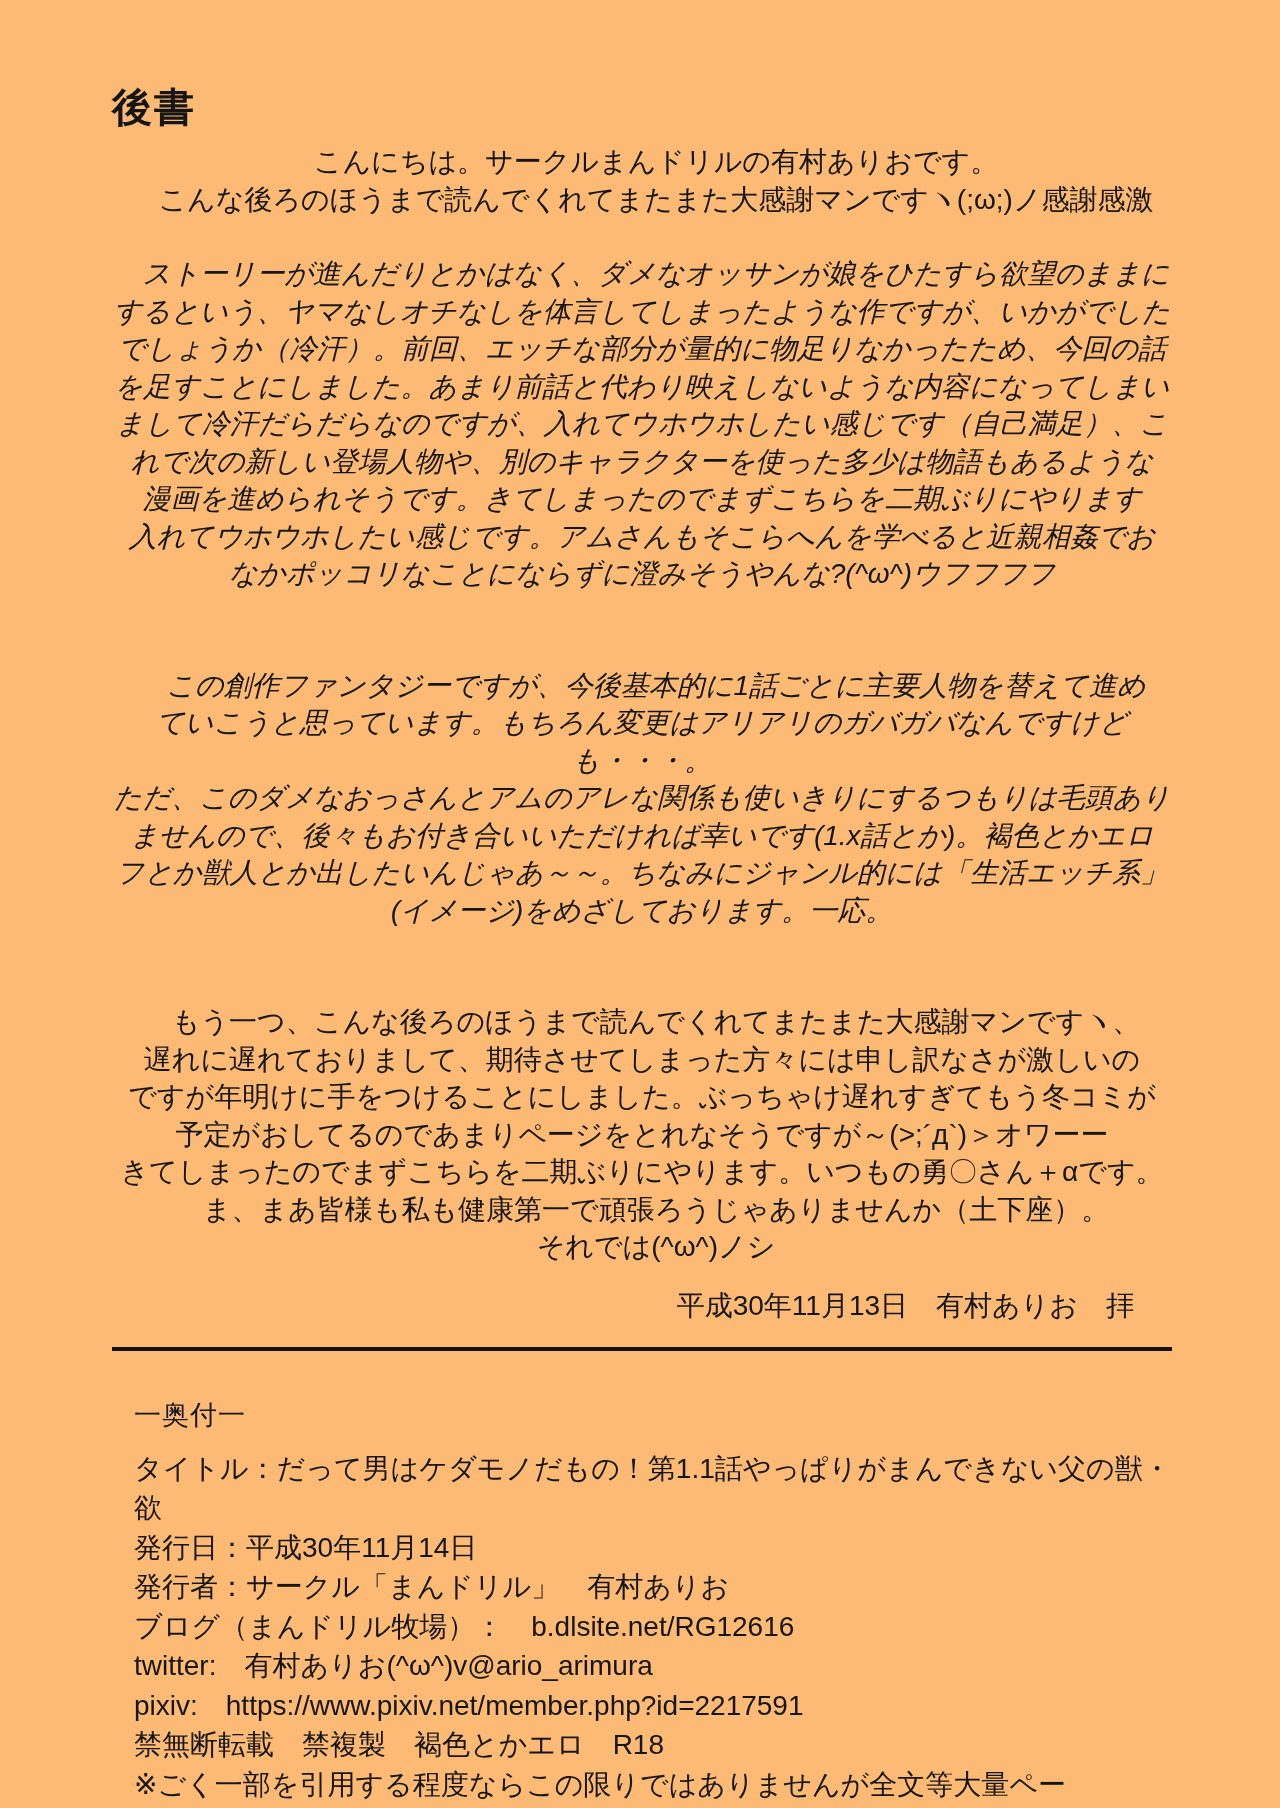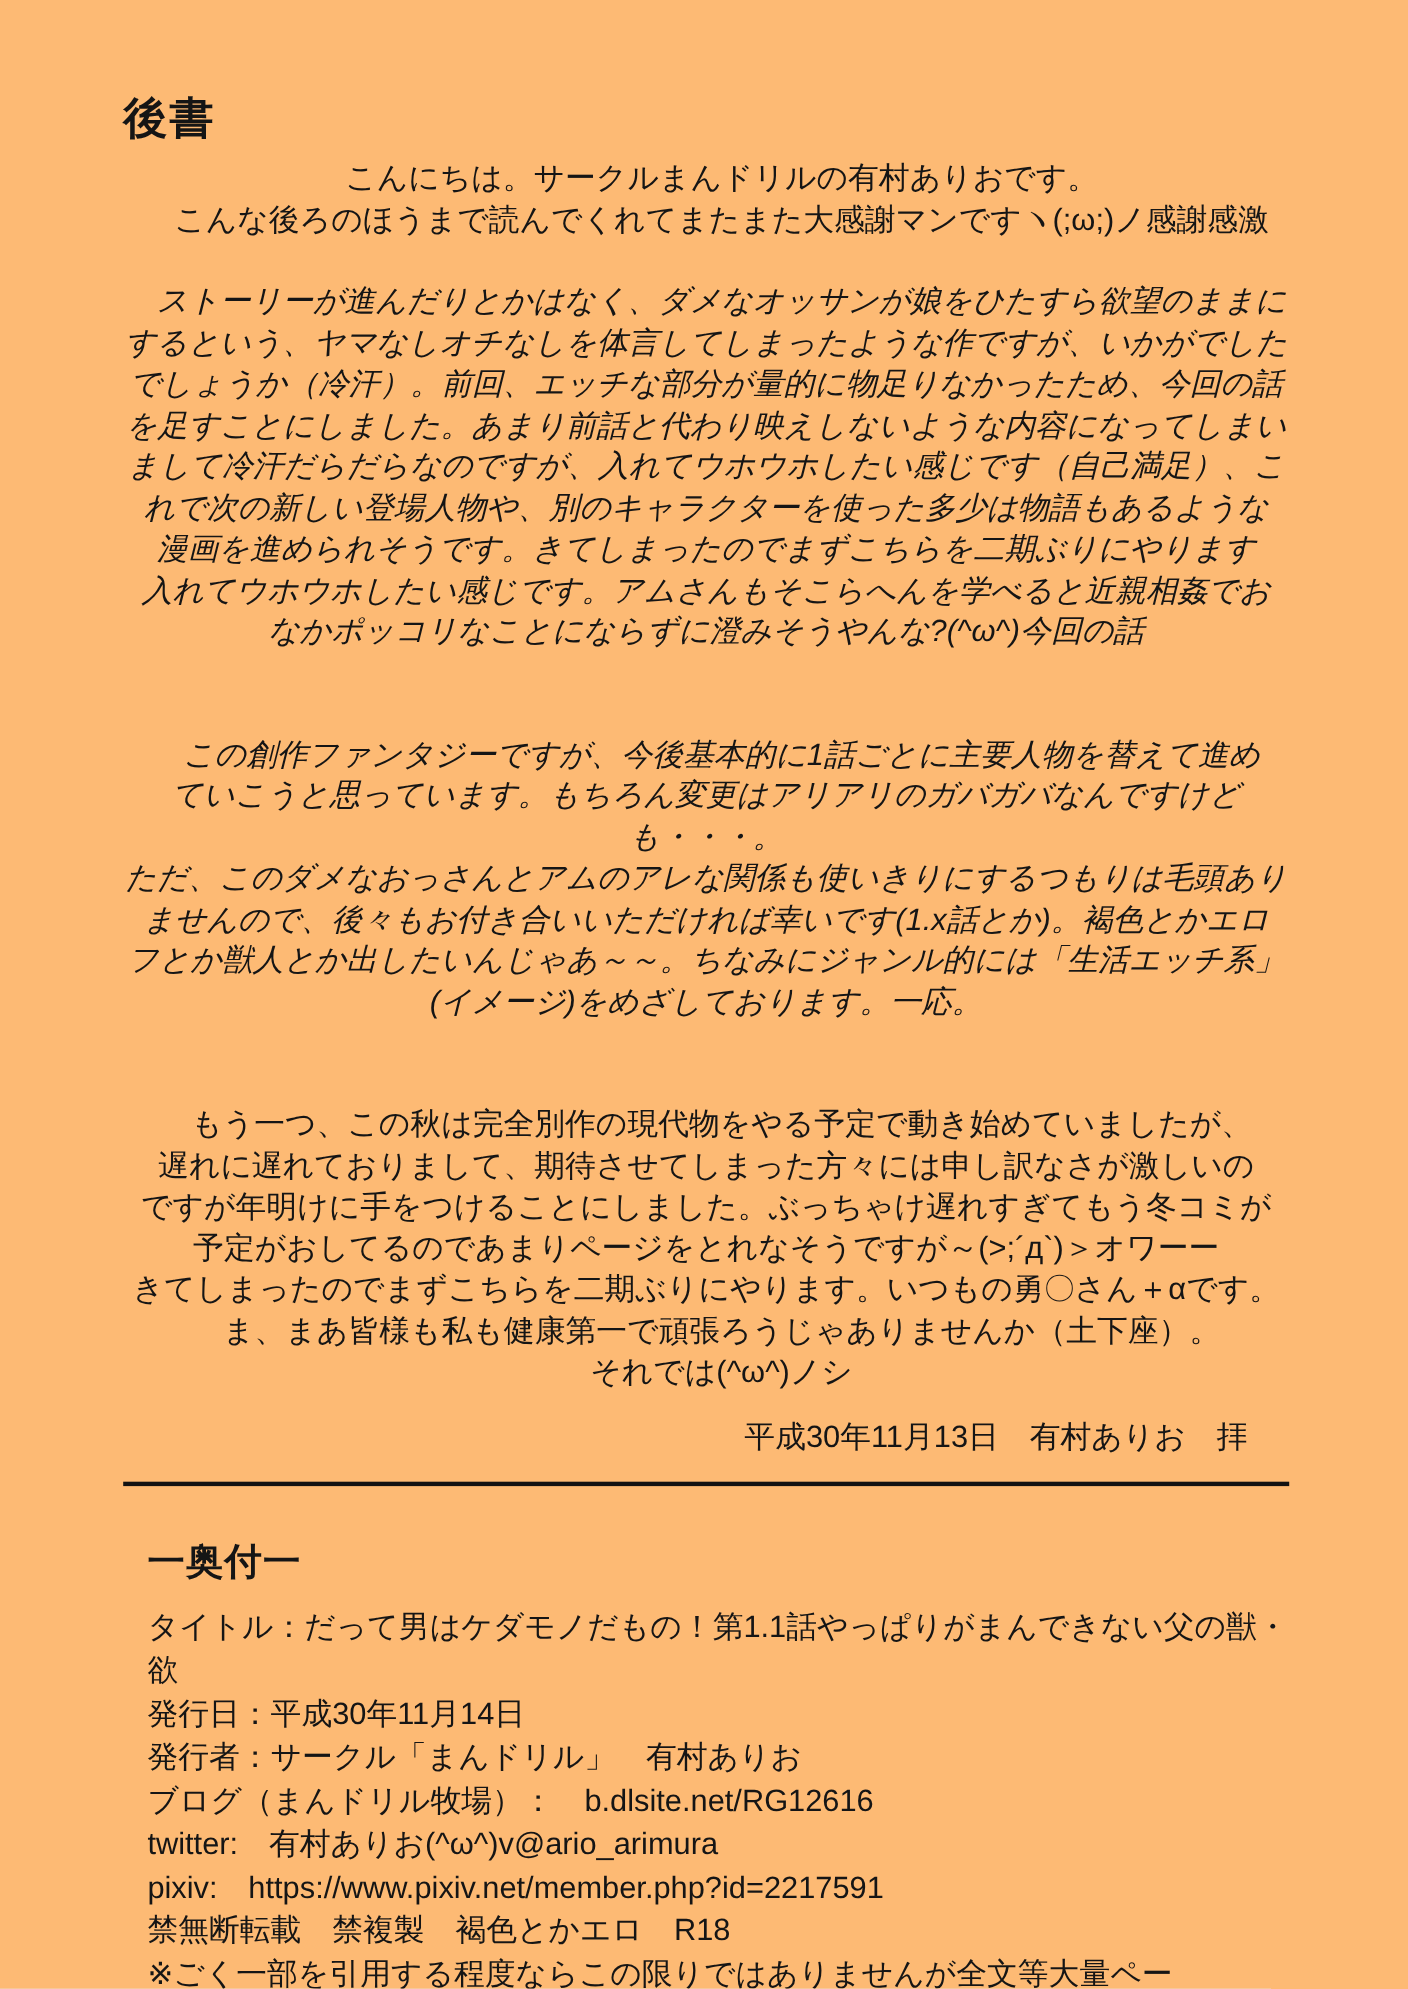--- a/index.html
+++ b/index.html
@@ -37,22 +37,22 @@
     padding-right: 38px;
     margin-top: -14px;
   }
   .divider {
     border: none;
     border-top: 4px solid #121212;
     margin: 24px 0 0 0;
     width: 100%;
   }
   .colophon-heading {
-    font-size: 34px;
-    font-weight: bold;
+    font-size: 27px;
+    font-weight: normal;
     margin: 46px 0 16px 22px;
     letter-spacing: 1px;
   }
   .colophon { margin-left: 22px; }
   .colophon .line { line-height: 39.5px; }
 </style>
 </head>
 <body>
 
 <div class="page">
@@ -66,34 +66,34 @@
 
   <div class="para big-gap">
     <div class="line">　ストーリーが進んだりとかはなく、ダメなオッサンが娘をひたすら欲望のままに</div>
     <div class="line">するという、ヤマなしオチなしを体言してしまったような作ですが、いかがでした</div>
     <div class="line">でしょうか（冷汗）。前回、エッチな部分が量的に物足りなかったため、今回の話</div>
     <div class="line">を足すことにしました。あまり前話と代わり映えしないような内容になってしまい</div>
     <div class="line">まして冷汗だらだらなのですが、入れてウホウホしたい感じです（自己満足）、こ</div>
     <div class="line">れで次の新しい登場人物や、別のキャラクターを使った多少は物語もあるような</div>
     <div class="line">漫画を進められそうです。きてしまったのでまずこちらを二期ぶりにやります</div>
     <div class="line">入れてウホウホしたい感じです。アムさんもそこらへんを学べると近親相姦でお</div>
-    <div class="line">なかポッコリなことにならずに澄みそうやんな?(^ω^)今回の話</div>
+    <div class="line">なかポッコリなことにならずに澄みそうやんな?(^ω^)ウフフフフ</div>
   </div>
 
   <div class="para big-gap">
     <div class="line">　この創作ファンタジーですが、今後基本的に1話ごとに主要人物を替えて進め</div>
     <div class="line">ていこうと思っています。もちろん変更はアリアリのガバガバなんですけども・・・。</div>
     <div class="line">ただ、このダメなおっさんとアムのアレな関係も使いきりにするつもりは毛頭あり</div>
     <div class="line">ませんので、後々もお付き合いいただければ幸いです(1.x話とか)。褐色とかエロ</div>
     <div class="line">フとか獣人とか出したいんじゃあ～～。ちなみにジャンル的には「生活エッチ系」</div>
     <div class="line">(イメージ)をめざしております。一応。</div>
   </div>
 
   <div class="para">
-    <div class="line">　もう一つ、この秋は完全別作の現代物をやる予定で動き始めていましたが、</div>
+    <div class="line">　もう一つ、こんな後ろのほうまで読んでくれてまたまた大感謝マンですヽ、</div>
     <div class="line">遅れに遅れておりまして、期待させてしまった方々には申し訳なさが激しいの</div>
     <div class="line">ですが年明けに手をつけることにしました。ぶっちゃけ遅れすぎてもう冬コミが</div>
     <div class="line">予定がおしてるのであまりページをとれなそうですが～(&gt;;´д`)＞オワーー</div>
     <div class="line">きてしまったのでまずこちらを二期ぶりにやります。いつもの勇〇さん＋αです。</div>
     <div class="line">　ま、まあ皆様も私も健康第一で頑張ろうじゃありませんか（土下座）。</div>
     <div class="line">　それでは(^ω^)ノシ</div>
   </div>
 
   <div class="signature">平成30年11月13日　有村ありお　拝</div>
 

